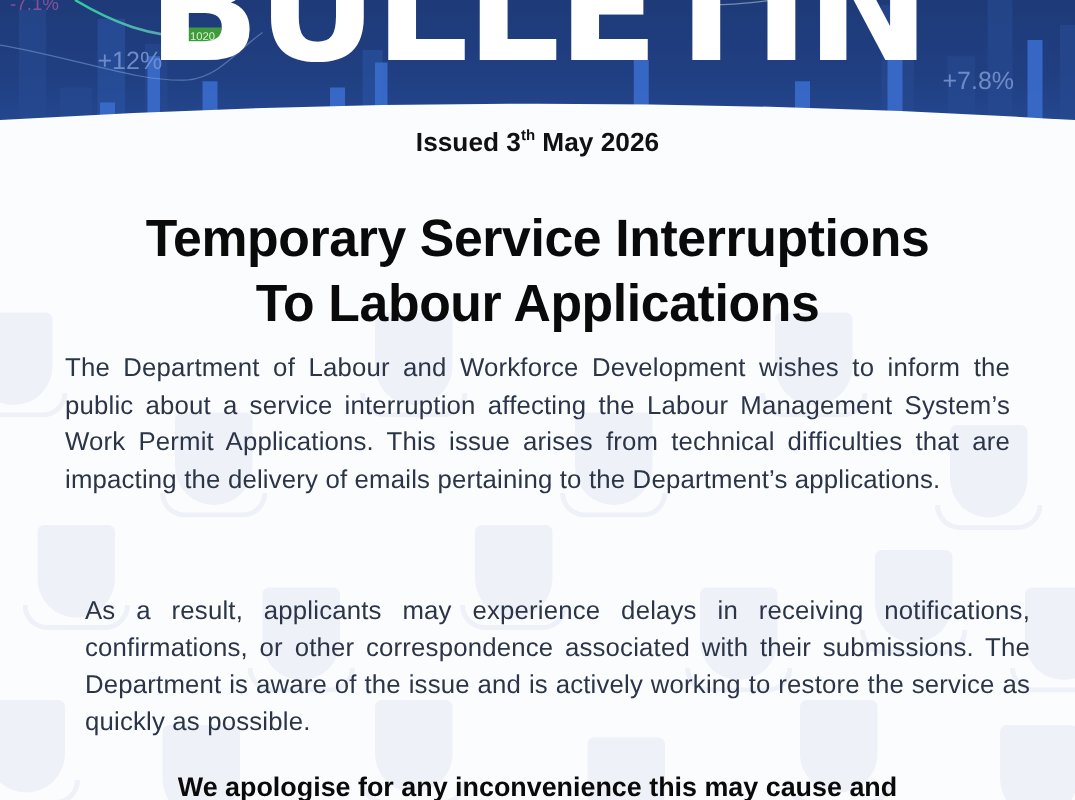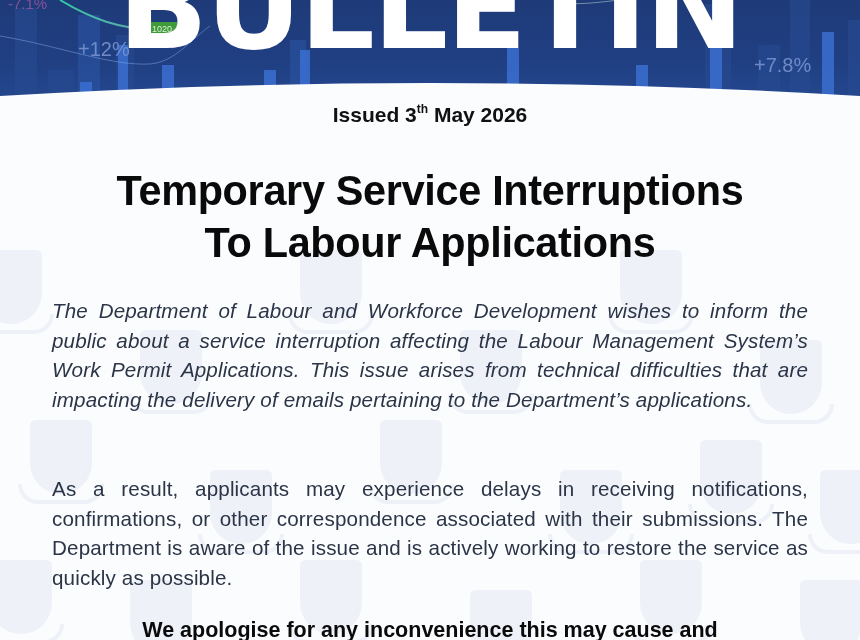--- a/index.html
+++ b/index.html
@@ -104,22 +104,22 @@
     .para {
       position: absolute; left: 52px; width: 756px;
       font-family: "Liberation Sans", sans-serif;
       font-size: 20.6px;
       line-height: 29.6px;
       color: #2b3547;
       text-align: justify;
       text-align-last: left;
       letter-spacing: 0.15px;
     }
-    .p1 { top: 296px; font-style: italic; }
-    .p2 { top: 474px; }
+    .p1 { top: 280px; }
+    .p2 { top: 474px; margin-left: 16px; }
 
     .closing {
       position: absolute; top: 618px; left: 0; right: 0;
       text-align: center;
       font-family: "Liberation Sans", sans-serif;
       font-weight: bold;
       font-size: 21.5px;
       color: #0a0a0a;
     }
   </style>

